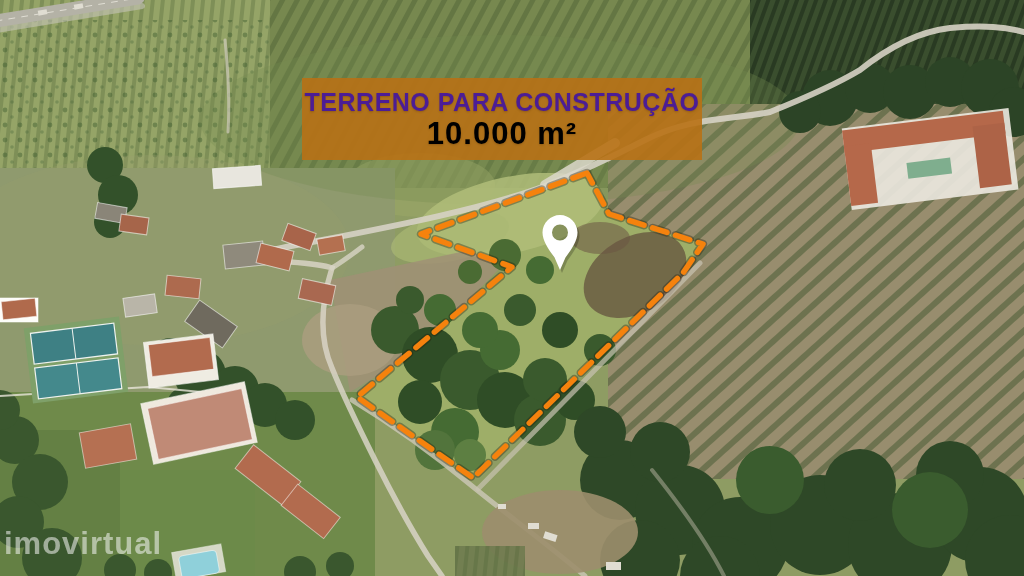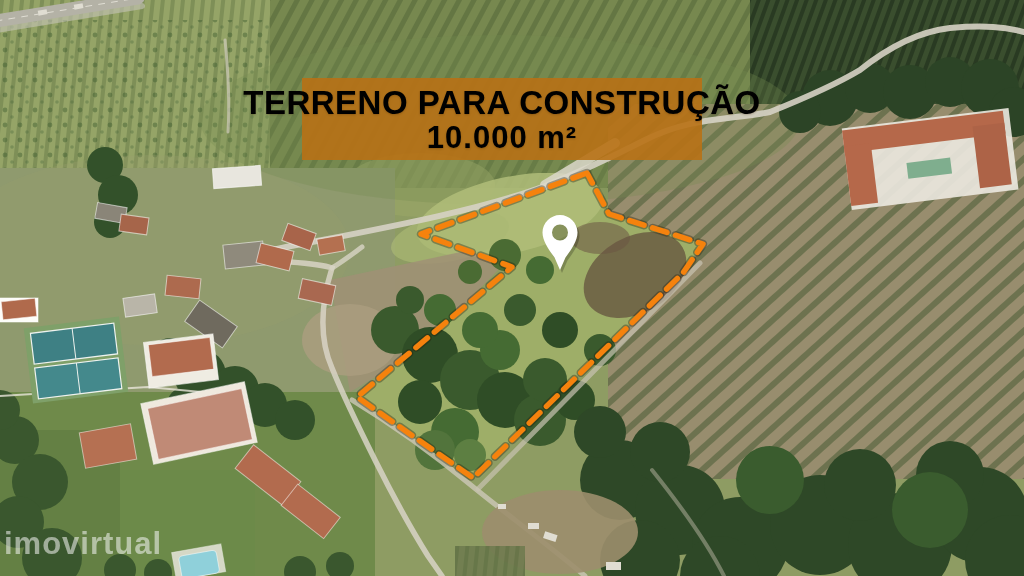--- a/index.html
+++ b/index.html
@@ -8,21 +8,21 @@
     background:#8e9c63;font-family:"Liberation Sans",sans-serif;
   }
   .scene-svg{position:absolute;inset:0;display:block;}
   .banner{
     position:absolute;left:302px;top:78px;width:400px;height:82px;
     background:rgba(184,113,21,0.90);
     display:flex;flex-direction:column;align-items:center;justify-content:center;
     gap:3px;z-index:5;
   }
   .banner-title{
-    color:#000000;font-weight:bold;font-size:33px;letter-spacing:0.5px;
+    color:#4c1d95;font-weight:bold;font-size:25px;letter-spacing:0.5px;
     line-height:1;text-shadow:0 1px 2px rgba(60,30,0,.25);white-space:nowrap;
   }
   .banner-area{
     color:#000000;font-weight:bold;font-size:31px;letter-spacing:1px;
     line-height:1;text-shadow:0 1px 2px rgba(60,30,0,.25);white-space:nowrap;
   }
   .watermark{
     position:absolute;left:4px;top:528px;z-index:6;
     color:rgba(245,245,245,0.55);font-weight:bold;font-size:31px;
     letter-spacing:1px;line-height:1;

